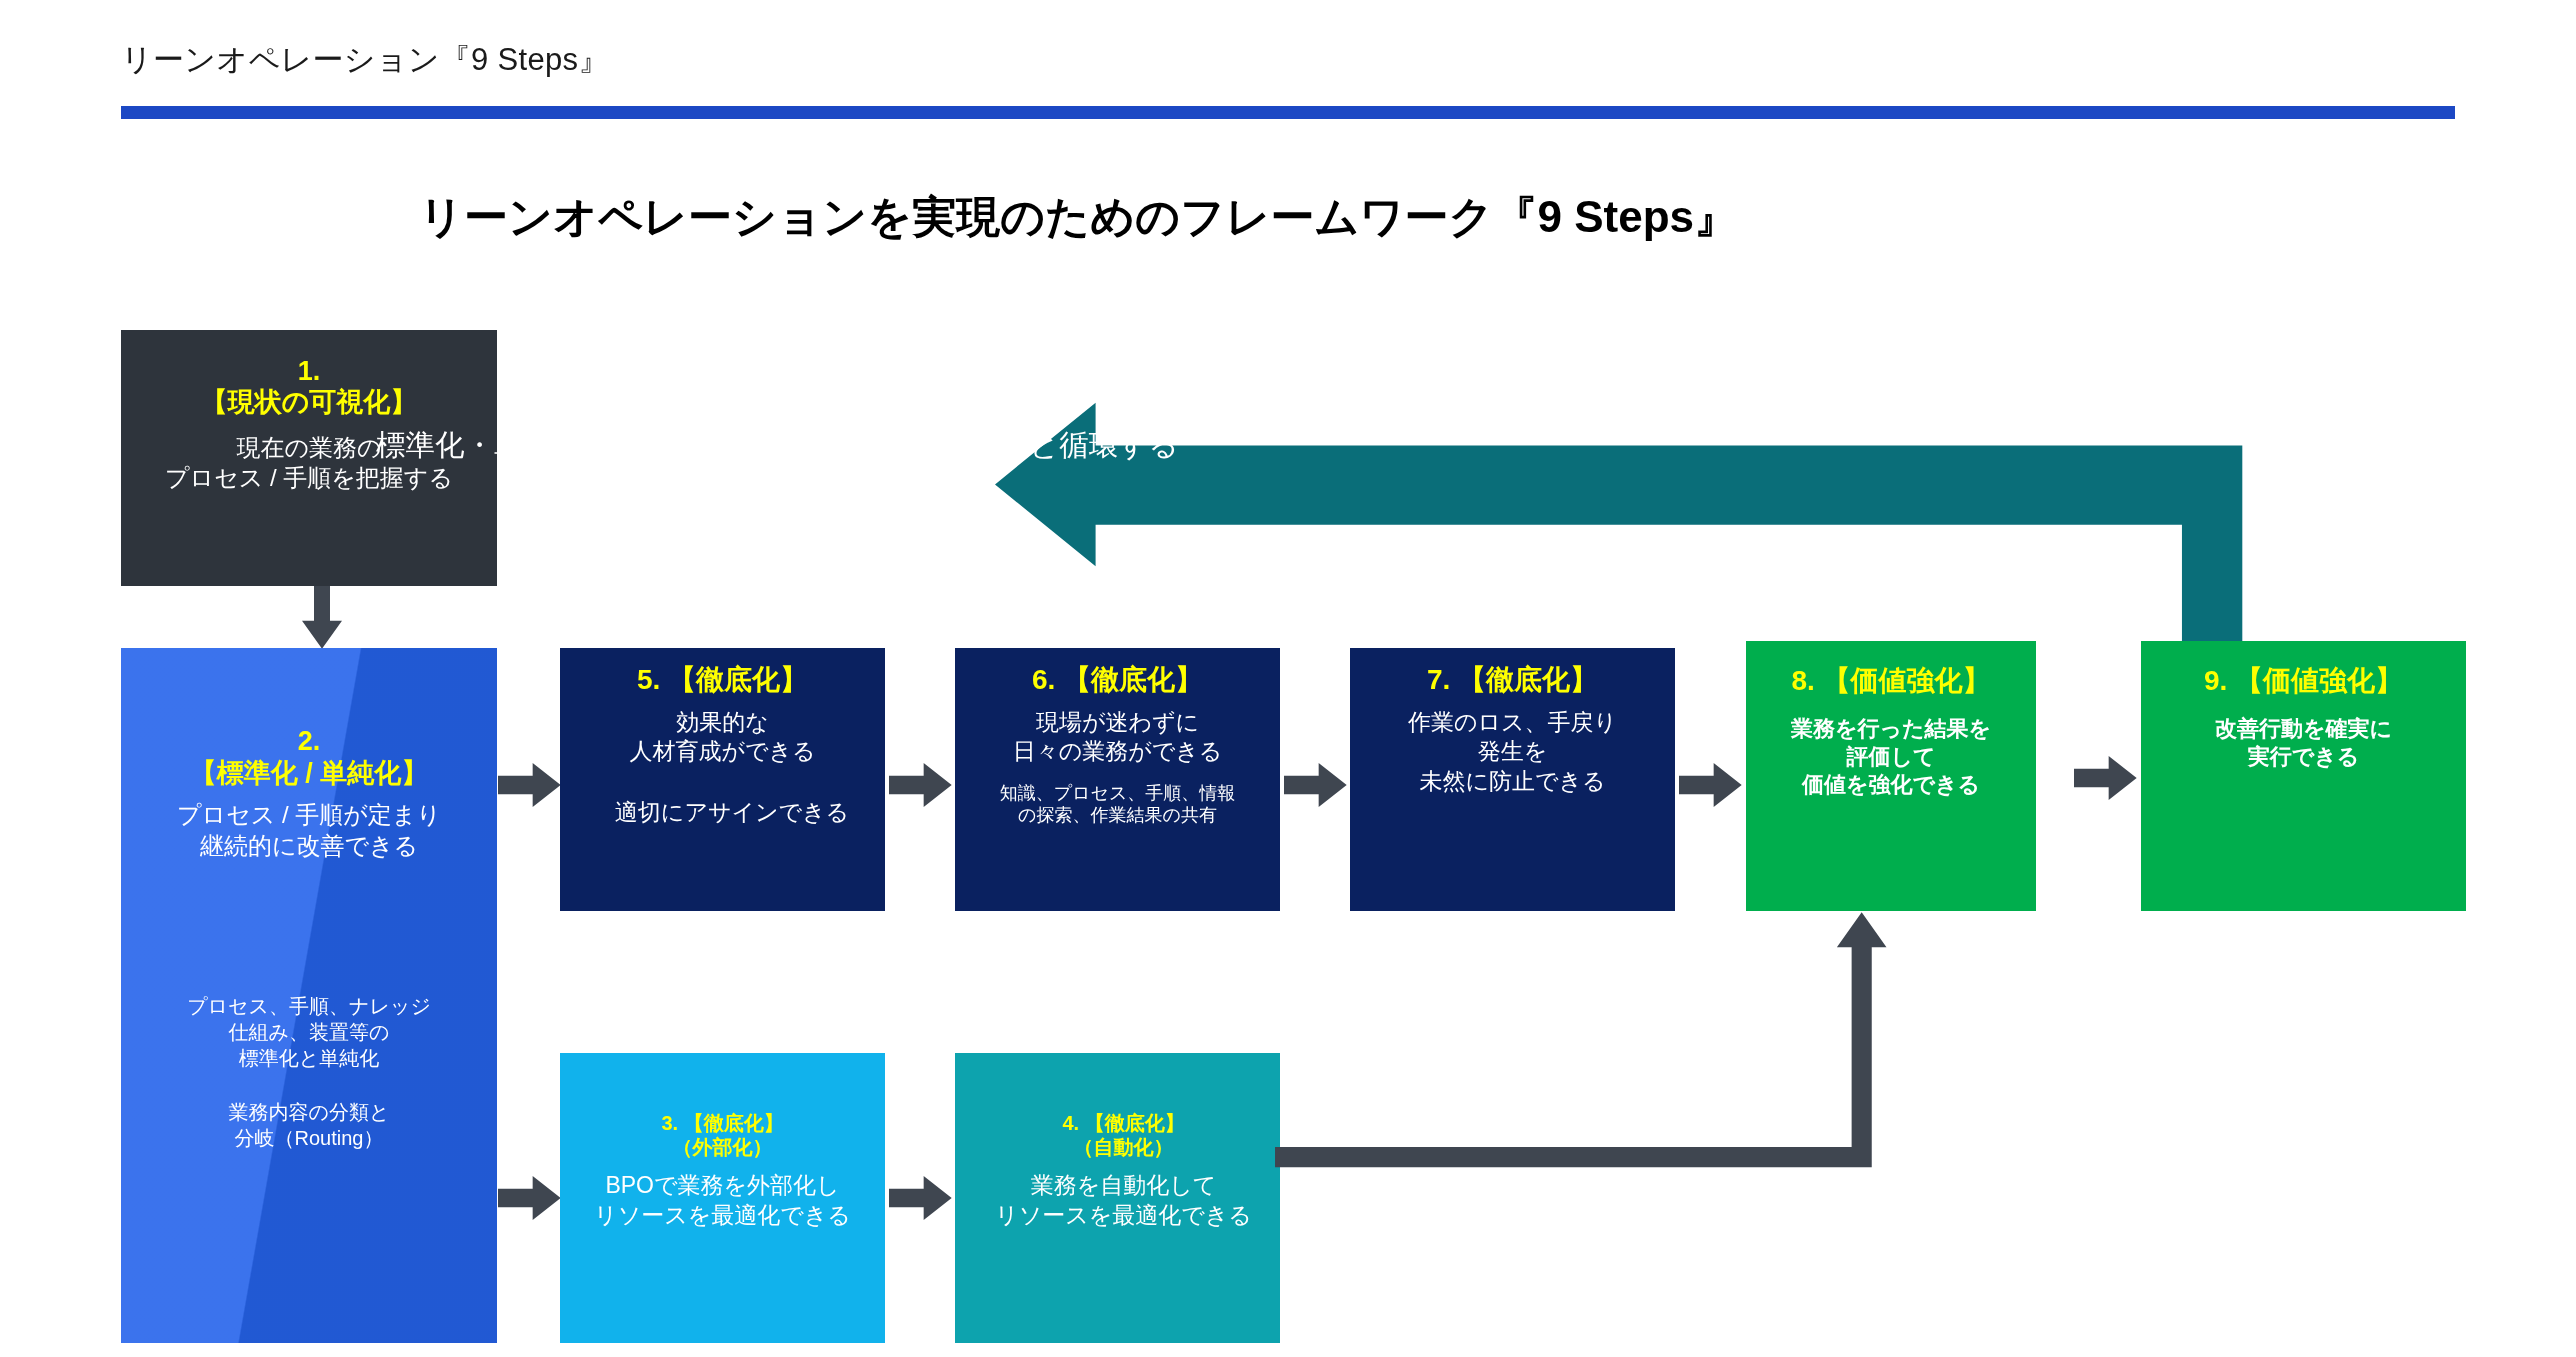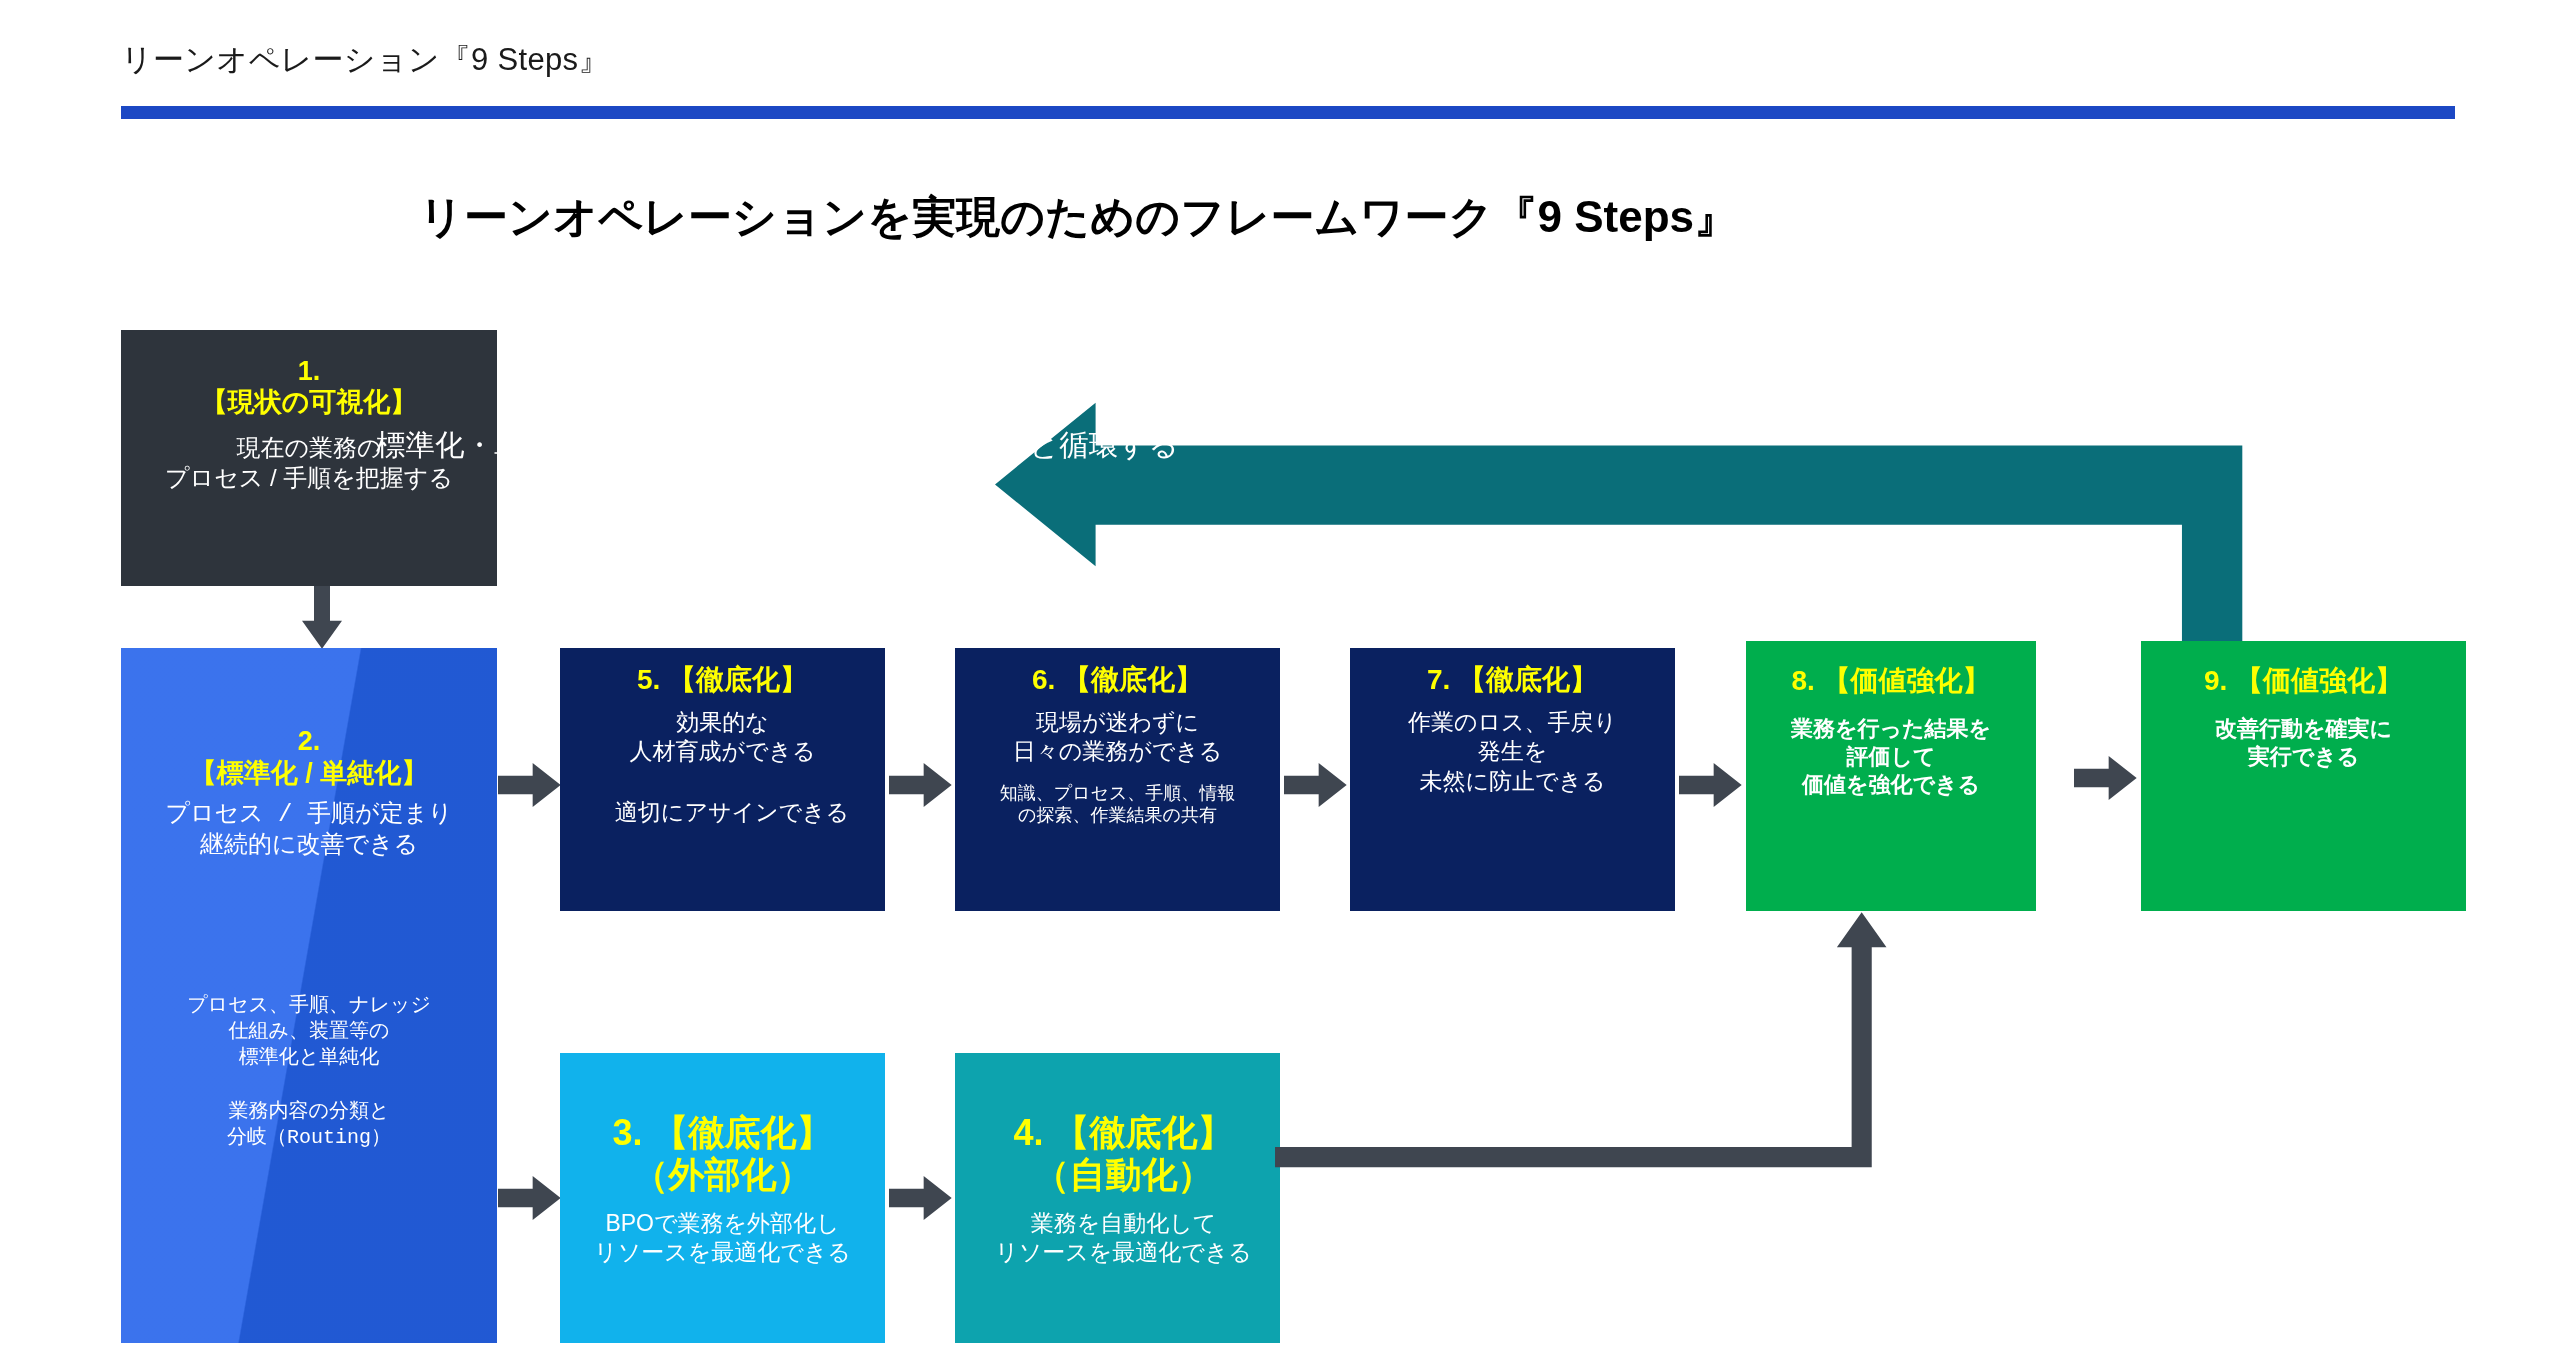--- a/index.html
+++ b/index.html
@@ -90,21 +90,21 @@
     left: 0; top: 0; right: 0; bottom: 0;
     background: linear-gradient(100deg,
        rgba(255,255,255,0.10) 0%,
        rgba(255,255,255,0.10) 48%,
        rgba(0,0,0,0.10) 48.3%,
        rgba(0,0,0,0.10) 100%);
     pointer-events: none;
   }
   #box-2 > * { position: relative; z-index: 2; }
   #box-2 .num-title { font-size: 27px; margin-top: 78px; }
-  #box-2 .body { font-size: 24px; margin-top: 10.7px; font-family: Liberation Mono, monospace; }
+  #box-2 .body { font-size: 24px; margin-top: 10.7px; }
   #box-2 .body-2 { font-size: 20px; margin-top: 131px; line-height: 1.3; }
   #box-2 .body-3 { font-size: 20px; margin-top: 28px; line-height: 1.3; }
 
   
   .navybox { background: #0A2160; }
   #box-5 { left: 560px; top: 648px; width: 325px; height: 263px; }
   #box-6 { left: 955px; top: 648px; width: 325px; height: 263px; }
   #box-7 { left: 1350px; top: 648px; width: 325px; height: 263px; }
   .navybox .num-title { font-size: 28px; margin-top: 14.8px; }
   .navybox .body { font-size: 23px; margin-top: 12px; }
@@ -120,21 +120,21 @@
   
   #box-3 {
     left: 560px; top: 1053px; width: 325px; height: 290px;
     background: #11B2EC;
   }
   #box-4 {
     left: 955px; top: 1053px; width: 325px; height: 290px;
     background: #0DA3AE;
     padding-left: 12px;
   }
-  #box-3 .num-title, #box-4 .num-title { font-size: 36px; margin-top: 59px; }
+  #box-3 .num-title, #box-4 .num-title { font-size: 20px; margin-top: 59px; }
   #box-3 .body, #box-4 .body { font-size: 23px; margin-top: 12px; }
 
   
   #feedback-arrow-wrap {
     position: absolute;
     left: 995px;
     top: 397px;
     width: 1309px;
     height: 252px;
   }

